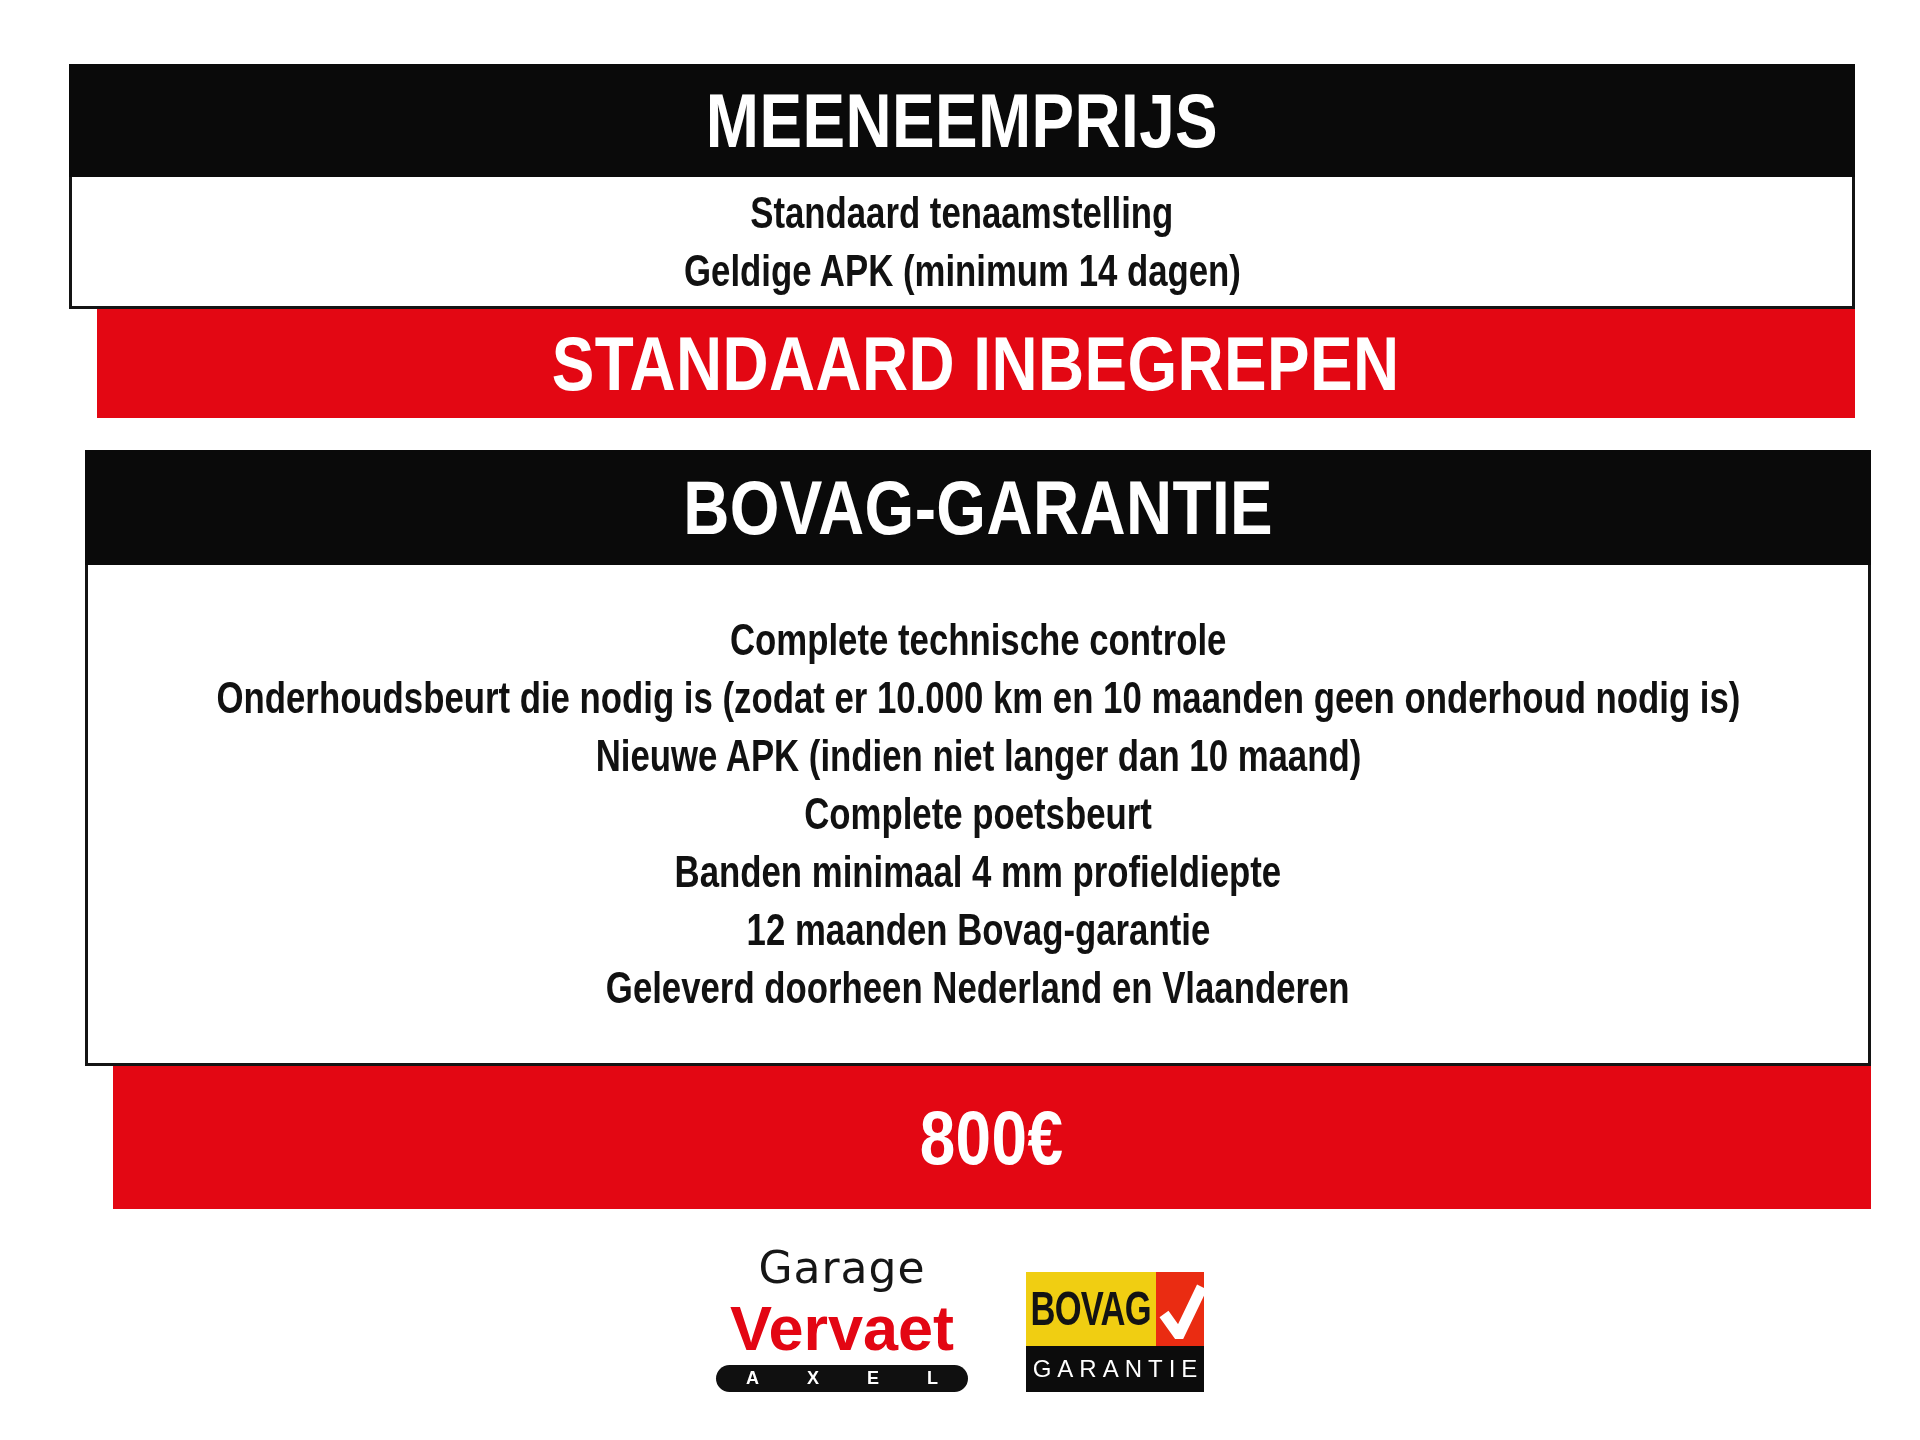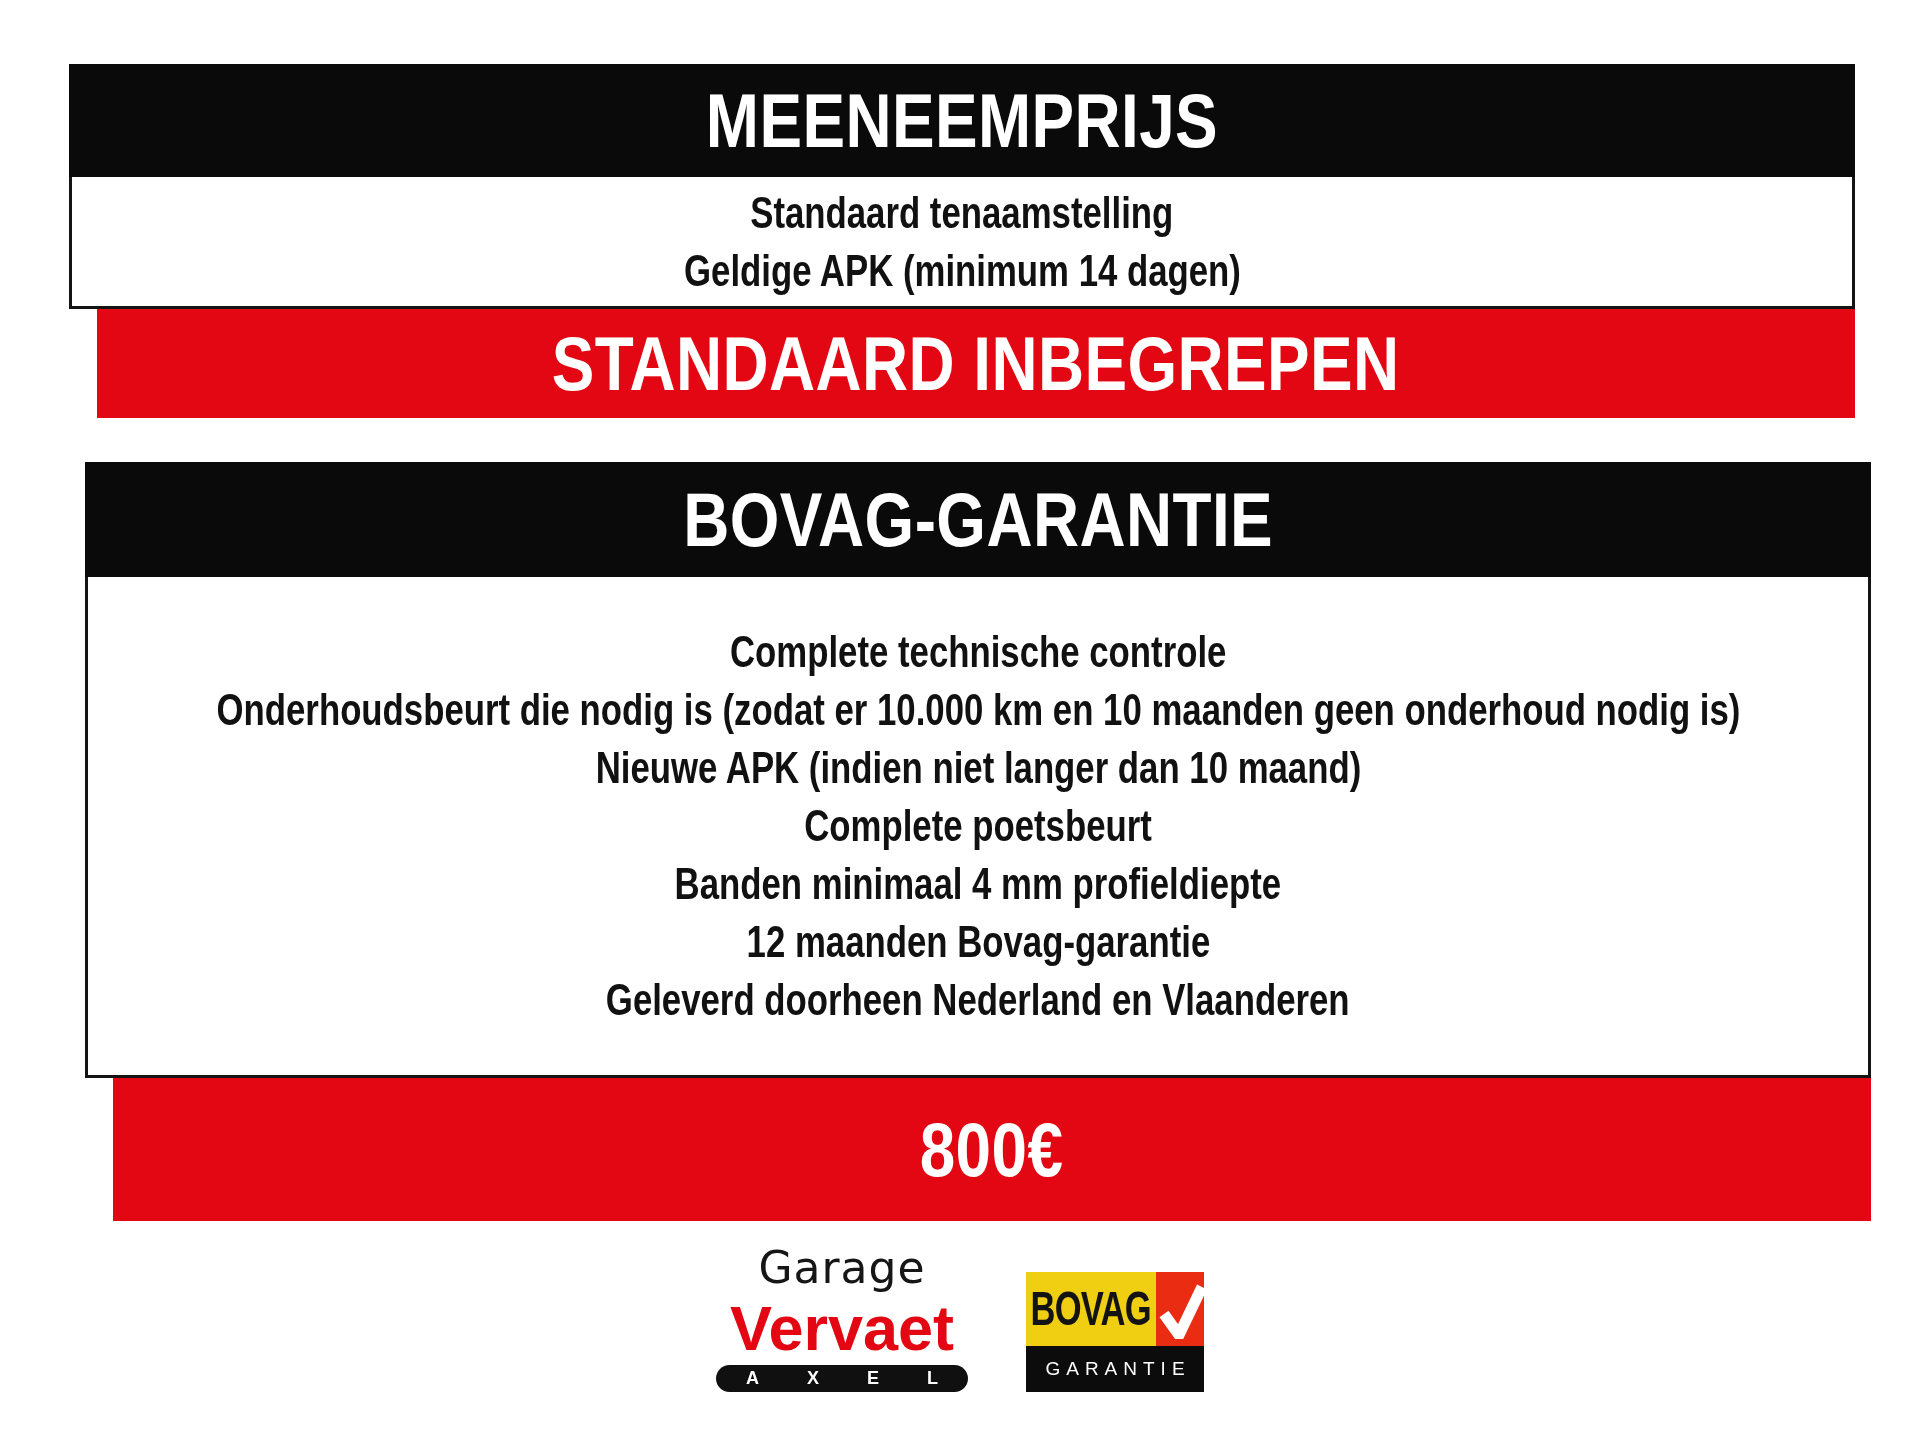--- a/index.html
+++ b/index.html
@@ -1,21 +1,21 @@
 <!DOCTYPE html>
 <html style="--accent-red: #e30713; --bar-black: #0a0a0a; --text-black: #111111; --bovag-yellow: #f0ce12; --bovag-red: #ea2c12; --vervaet-red: #e30613; --background: #ffffff;"><head>
 <meta charset="utf-8">
 <style>
   html,body{margin:0;padding:0;background:#ffffff;}
   .page{position:relative;width:1920px;height:1440px;background:#fff;
         font-family:"Liberation Sans",sans-serif;overflow:hidden;}
 
   .panel{position:absolute;left:69px;width:1786px;}
   #panel-meeneemprijs{top:64px;}
-  #panel-bovag{top:462px;padding-left:16px;}
+  #panel-bovag{top:450px;padding-left:16px;}
 
   .bar{display:flex;align-items:center;justify-content:center;}
   .bar.black{background:var(--bar-black,#0a0a0a);}
   .bar.red{background:var(--accent-red,#e30713);margin-left:28px;}
   .h113{height:113px;}.h109{height:109px;}.h115{height:115px;}.h111{height:143px;}
 
   
   .cond{display:inline-block;white-space:nowrap;transform:scaleX(.84);transform-origin:50% 50%;}
   .hd{color:#fff;font-weight:bold;font-size:76px;letter-spacing:.5px;}
   .body-text{font-size:44px;font-weight:bold;color:var(--text-black,#111);transform:scaleX(.79);}
@@ -40,21 +40,21 @@
   .vv-letter{color:#fff;font-weight:bold;font-size:18px;line-height:1;}
 
   .bovag-logo{width:178px;}
   .bv-top{display:flex;height:74px;}
   .bv-yellow{width:143px;background:var(--bovag-yellow,#f0ce12);
              display:flex;align-items:center;justify-content:center;overflow:hidden;}
   .bv-brand{font-size:48px;font-weight:bold;color:#131313;transform:scaleX(.72);letter-spacing:-1px;}
   .bv-red{width:53px;background:var(--bovag-red,#ea2c12);position:relative;}
   .bv-check{position:absolute;left:3px;top:7px;}
   .bv-bottom{height:46px;background:#0c0c0c;display:flex;align-items:center;justify-content:center;}
-  .bv-caption{color:#fff;font-size:19px;letter-spacing:6px;margin-right:-6px;line-height:1;}
+  .bv-caption{color:#fff;font-size:24px;letter-spacing:6px;margin-right:-6px;line-height:1;}
 </style>
 </head>
 <body>
 
 <div class="page">
 
   <section class="panel" id="panel-meeneemprijs">
     <header class="bar black h113">
       <span class="cond hd">MEENEEMPRIJS</span>
     </header>

